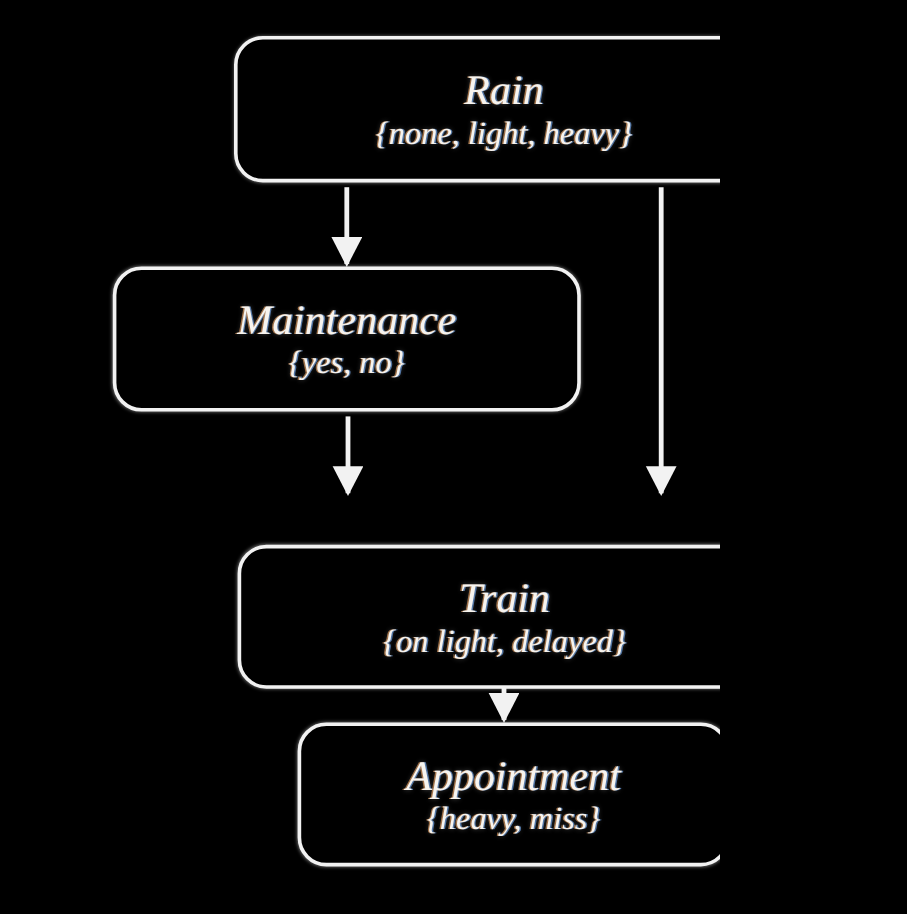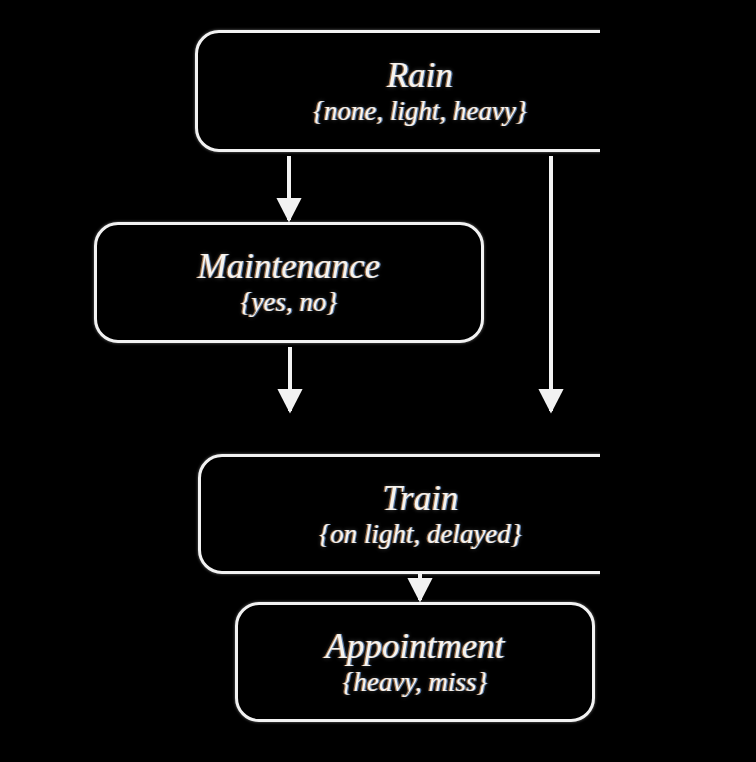--- a/index.html
+++ b/index.html
@@ -77,18 +77,18 @@
   <div class="node" style="left: 94px; top: 222px; width: 390px; height: 121px;">
     <div class="node-line node-name">Maintenance</div>
     <div class="node-line node-states">{yes, no}</div>
   </div>
 
   <div class="node" style="left: 198px; top: 413px; width: 445px; height: 120px; margin-top: 41px;">
     <div class="node-line node-name">Train</div>
     <div class="node-line node-states">{on light, delayed}</div>
   </div>
 
-  <div class="node" style="left: 235px; top: 602px; width: 360px; height: 120px;">
+  <div class="node" style="left: 248px; top: 602px; width: 360px; height: 120px;">
     <div class="node-line node-name">Appointment</div>
     <div class="node-line node-states">{heavy, miss}</div>
   </div>
 
 </div>
 
 </body></html>

